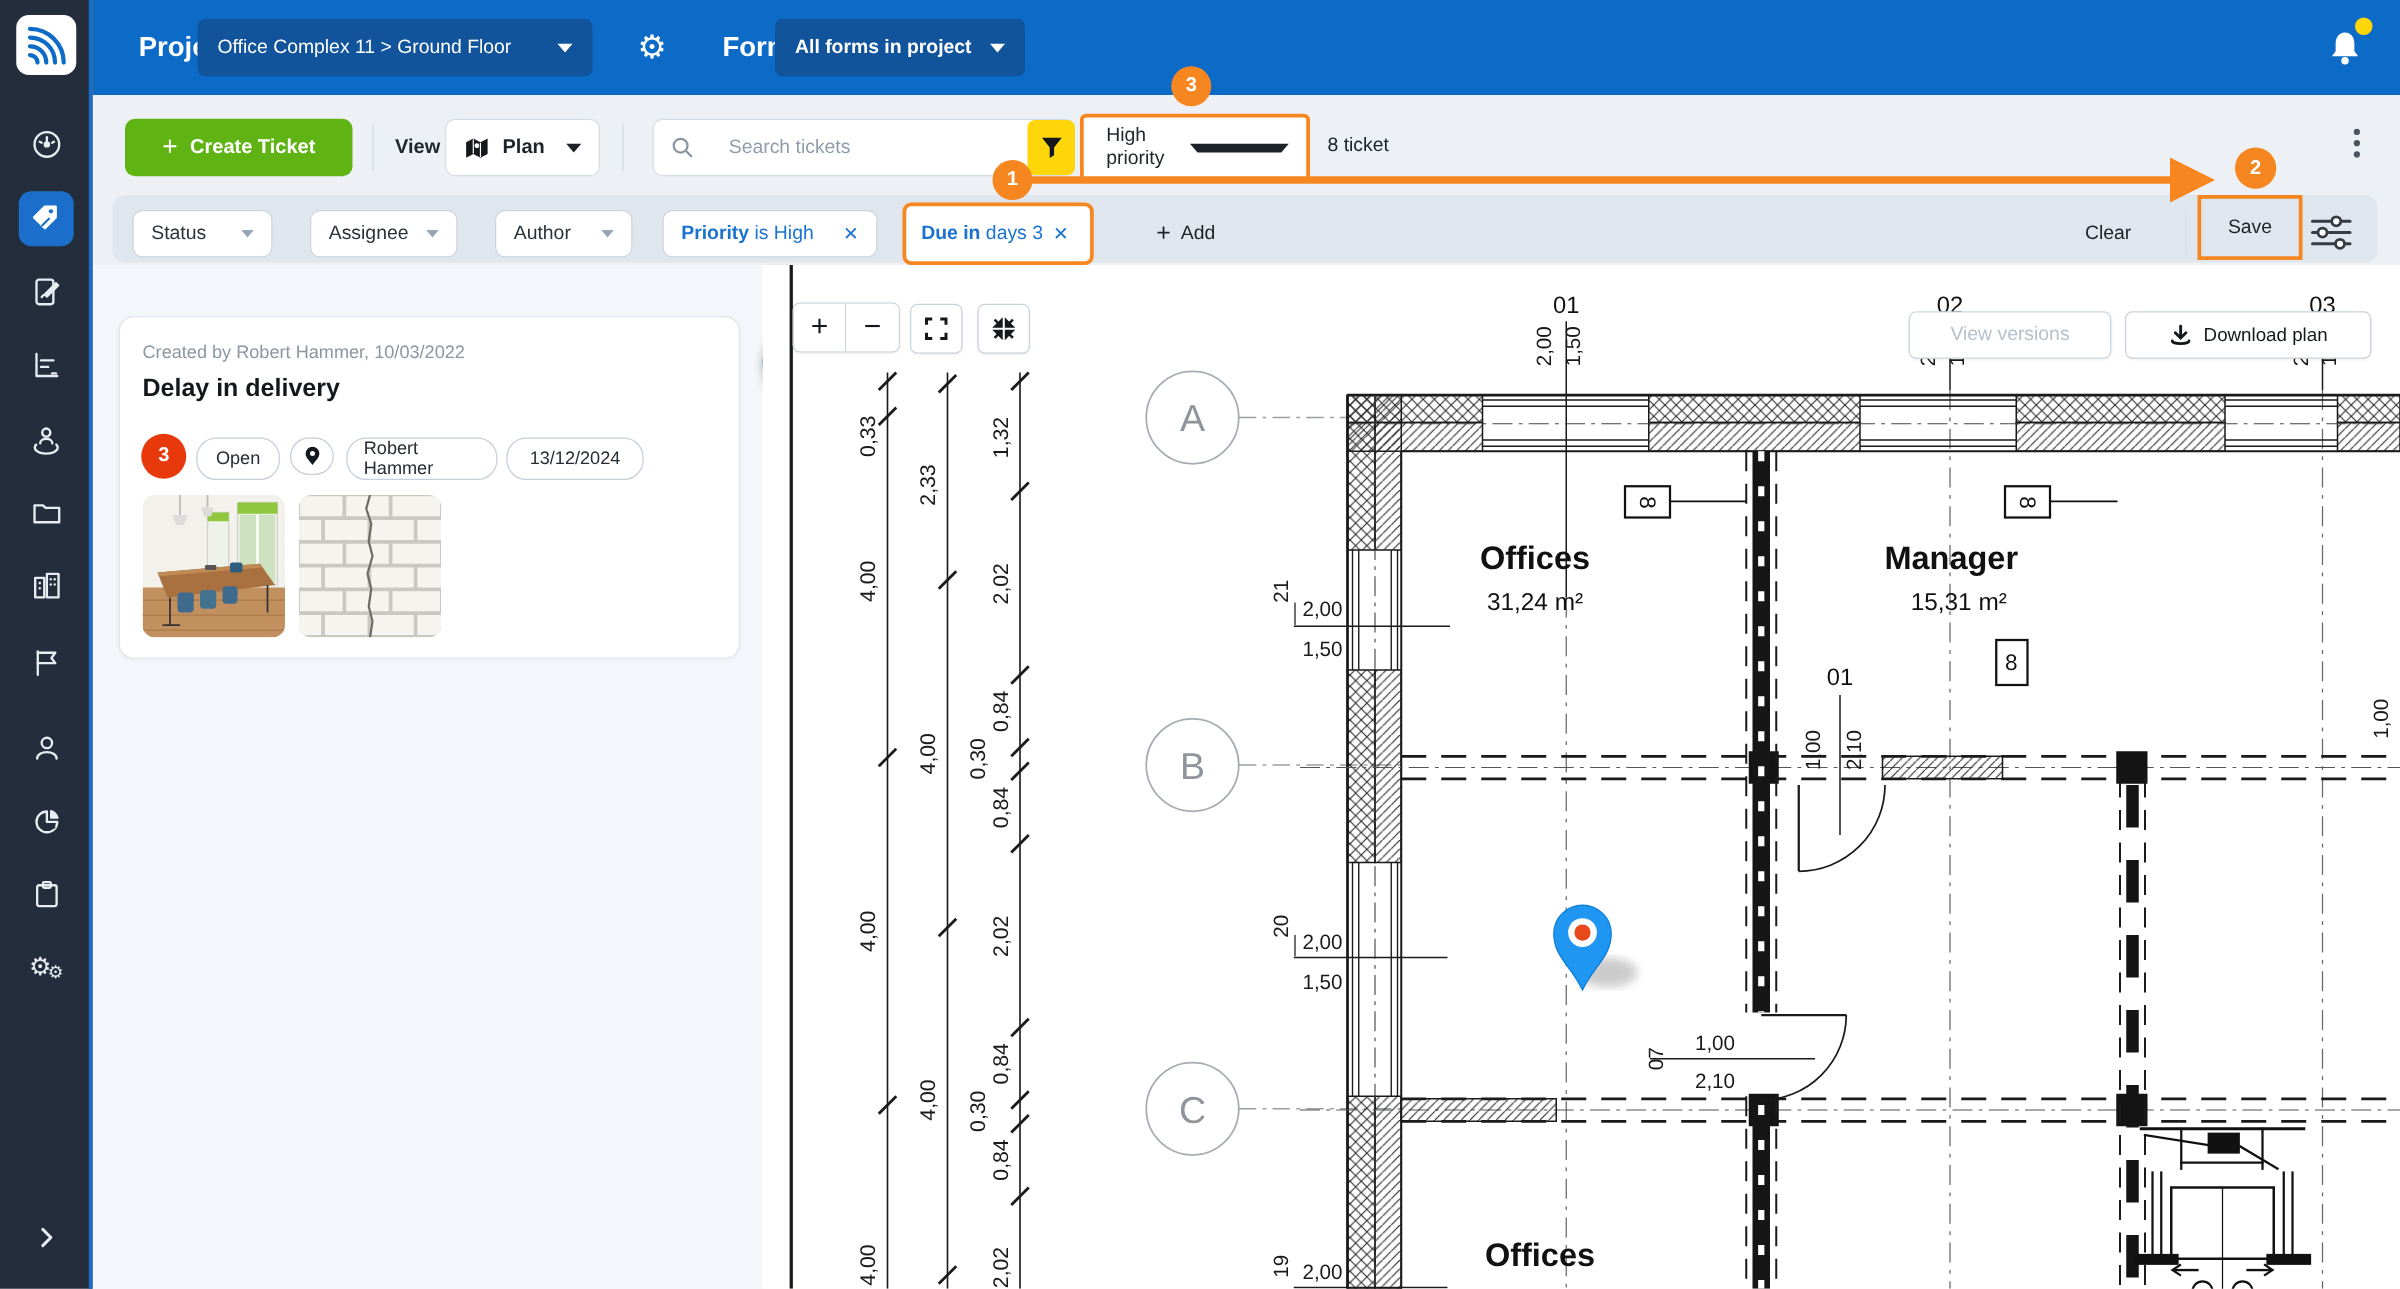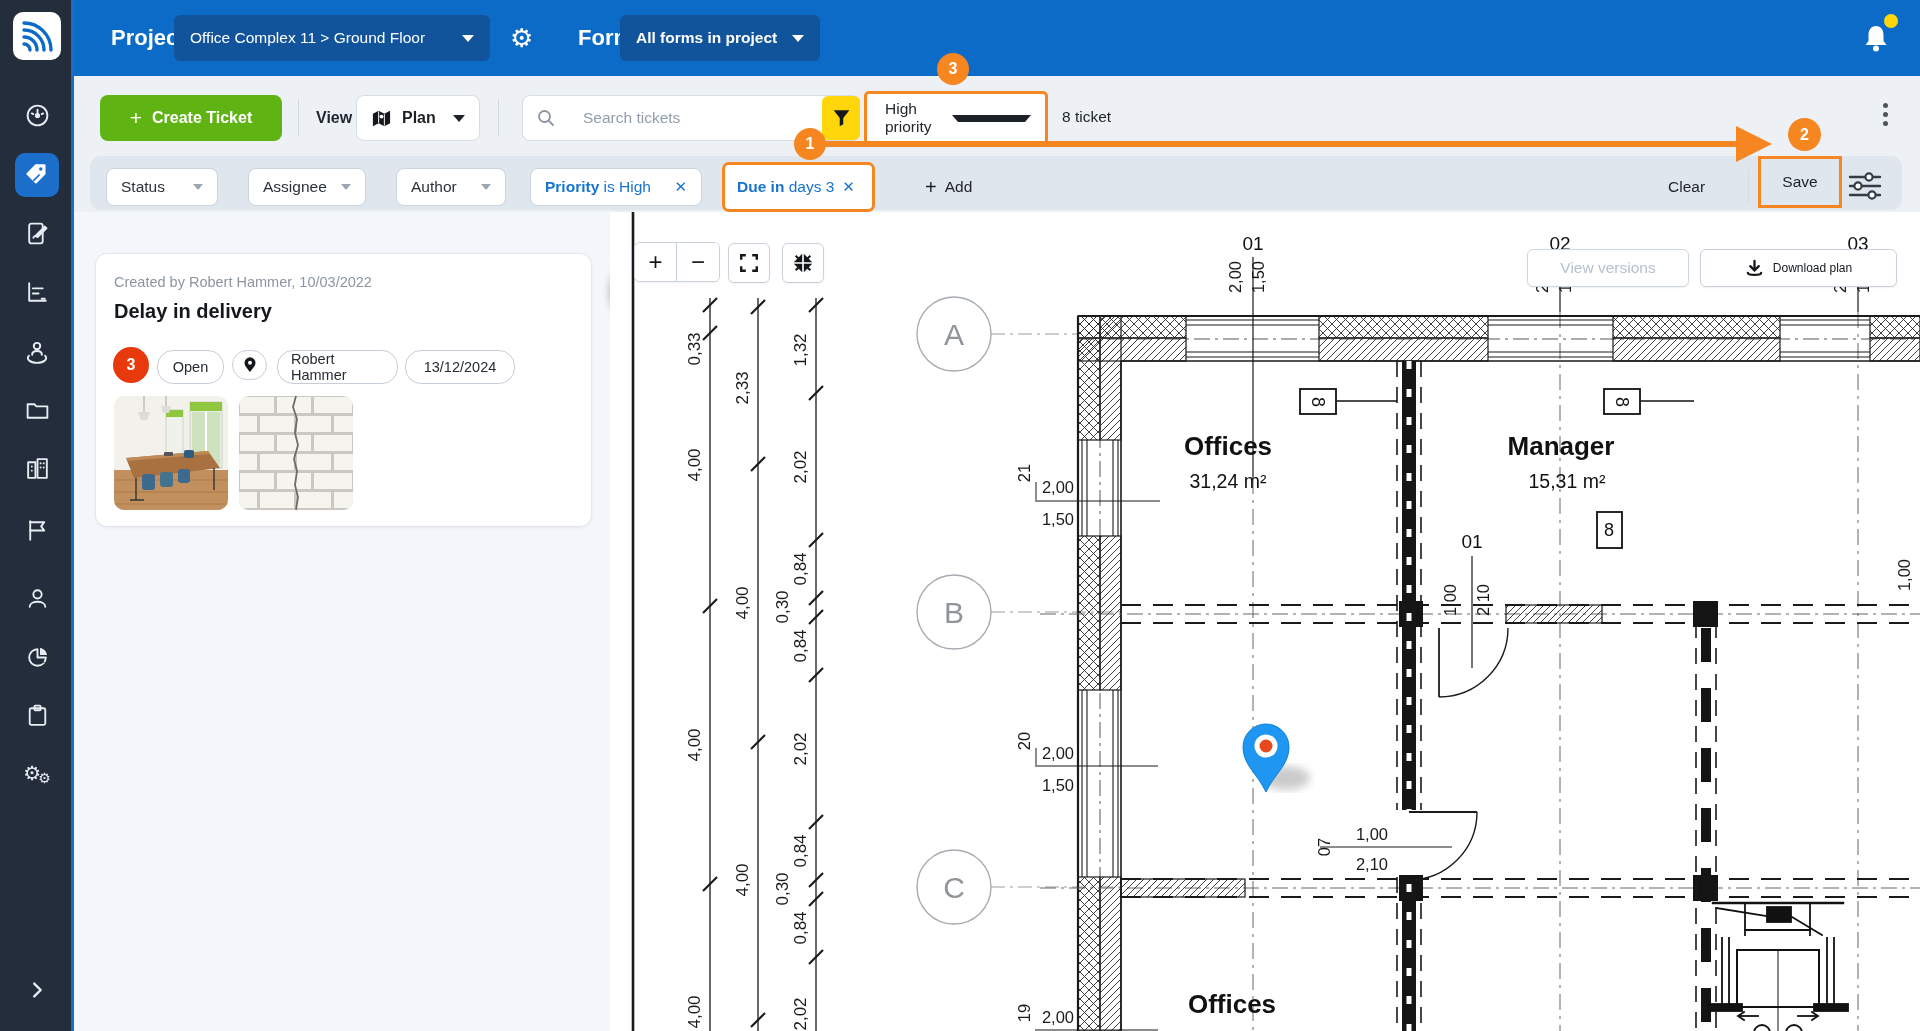--- a/index.html
+++ b/index.html
@@ -90,21 +90,21 @@
   #planpanel { left:610px; top:212px; width:1310px; height:819px; background:#fff; }
   #plan-svg { position:absolute; left:0; top:0; }
   .plan-btn { position:absolute; background:#fff; border:1px solid #c9d2db; border-radius:6px;
     display:flex; align-items:center; justify-content:center; cursor:pointer;
     box-shadow:0 1px 2px rgba(0,0,0,.06); font-family:inherit; }
   .zoom-grp { left:24px; top:30px; width:86px; height:40px; padding:0; overflow:hidden; }
   .zoom-grp button { width:43px; height:40px; border:none; background:#fff; font-size:24px; color:#14181d;
     cursor:pointer; font-family:inherit; }
   .zoom-grp button:first-child { border-right:1px solid #c9d2db; }
   .vv-btn { left:917px; top:37px; width:162px; height:38px; font-size:15.5px; color:#b5c1cc; border-color:#ccd7e0; }
-  .dl-btn { left:1090px; top:37px; width:197px; height:38px; font-size:12px; color:#14181c; gap:9px; font-weight:500; }
+  .dl-btn { left:1090px; top:37px; width:197px; height:38px; font-size:15px; color:#14181c; gap:9px; font-weight:500; }
   .collapse-tab { left:0; top:403px; width:28px; height:46px; background:#fff; border:1px solid #e0e6ec;
     border-left:none; border-radius:0 10px 10px 0; box-shadow:2px 1px 4px rgba(0,0,0,.08);
     display:flex; align-items:center; justify-content:center; color:#5f6b78; font-size:20px; cursor:pointer; }
   .help-btn { left:1223px; top:672px; width:64px; height:64px; border-radius:50%; background:#1063bf;
     color:#fff; font-size:36px; font-weight:700; display:flex; align-items:center; justify-content:center;
     box-shadow:0 2px 8px rgba(0,0,0,.3); cursor:pointer; }
 
   
   .ann-circle { width:32px; height:32px; border-radius:50%; background:#f6861f; color:#fff;
     font-size:16px; font-weight:600; display:flex; align-items:center; justify-content:center; z-index:60; }
@@ -221,21 +221,21 @@
   </div>
   <div class="nav-ic abs" style="top:968px">
     <svg width="24" height="24" viewBox="0 0 26 26">
       <path d="M10 6 L17 13 L10 20" stroke-width="2.6"></path>
     </svg>
   </div>
 </div>
 
 <div id="header" class="abs">
   <span class="hdr-label abs" style="left:21px">Project</span>
-  <div class="hdr-dd abs" style="left:100px; width:316px">
+  <div class="hdr-dd abs" style="left:84px; width:316px">
     <span style="flex:1">Office Complex 11 &gt; Ground Floor</span>
     <span class="caret-w"></span>
   </div>
   <span class="gear-glyph abs" style="left:436px">⚙</span>
   <span class="hdr-label abs" style="left:488px">Form</span>
   <div class="hdr-dd abs" style="left:546px; width:200px; font-weight:700">
     <span style="flex:1">All forms in project</span>
     <span class="caret-w"></span>
   </div>
   <svg class="abs" style="left:1784px; top:20px" width="36" height="36" viewBox="0 0 36 36">

